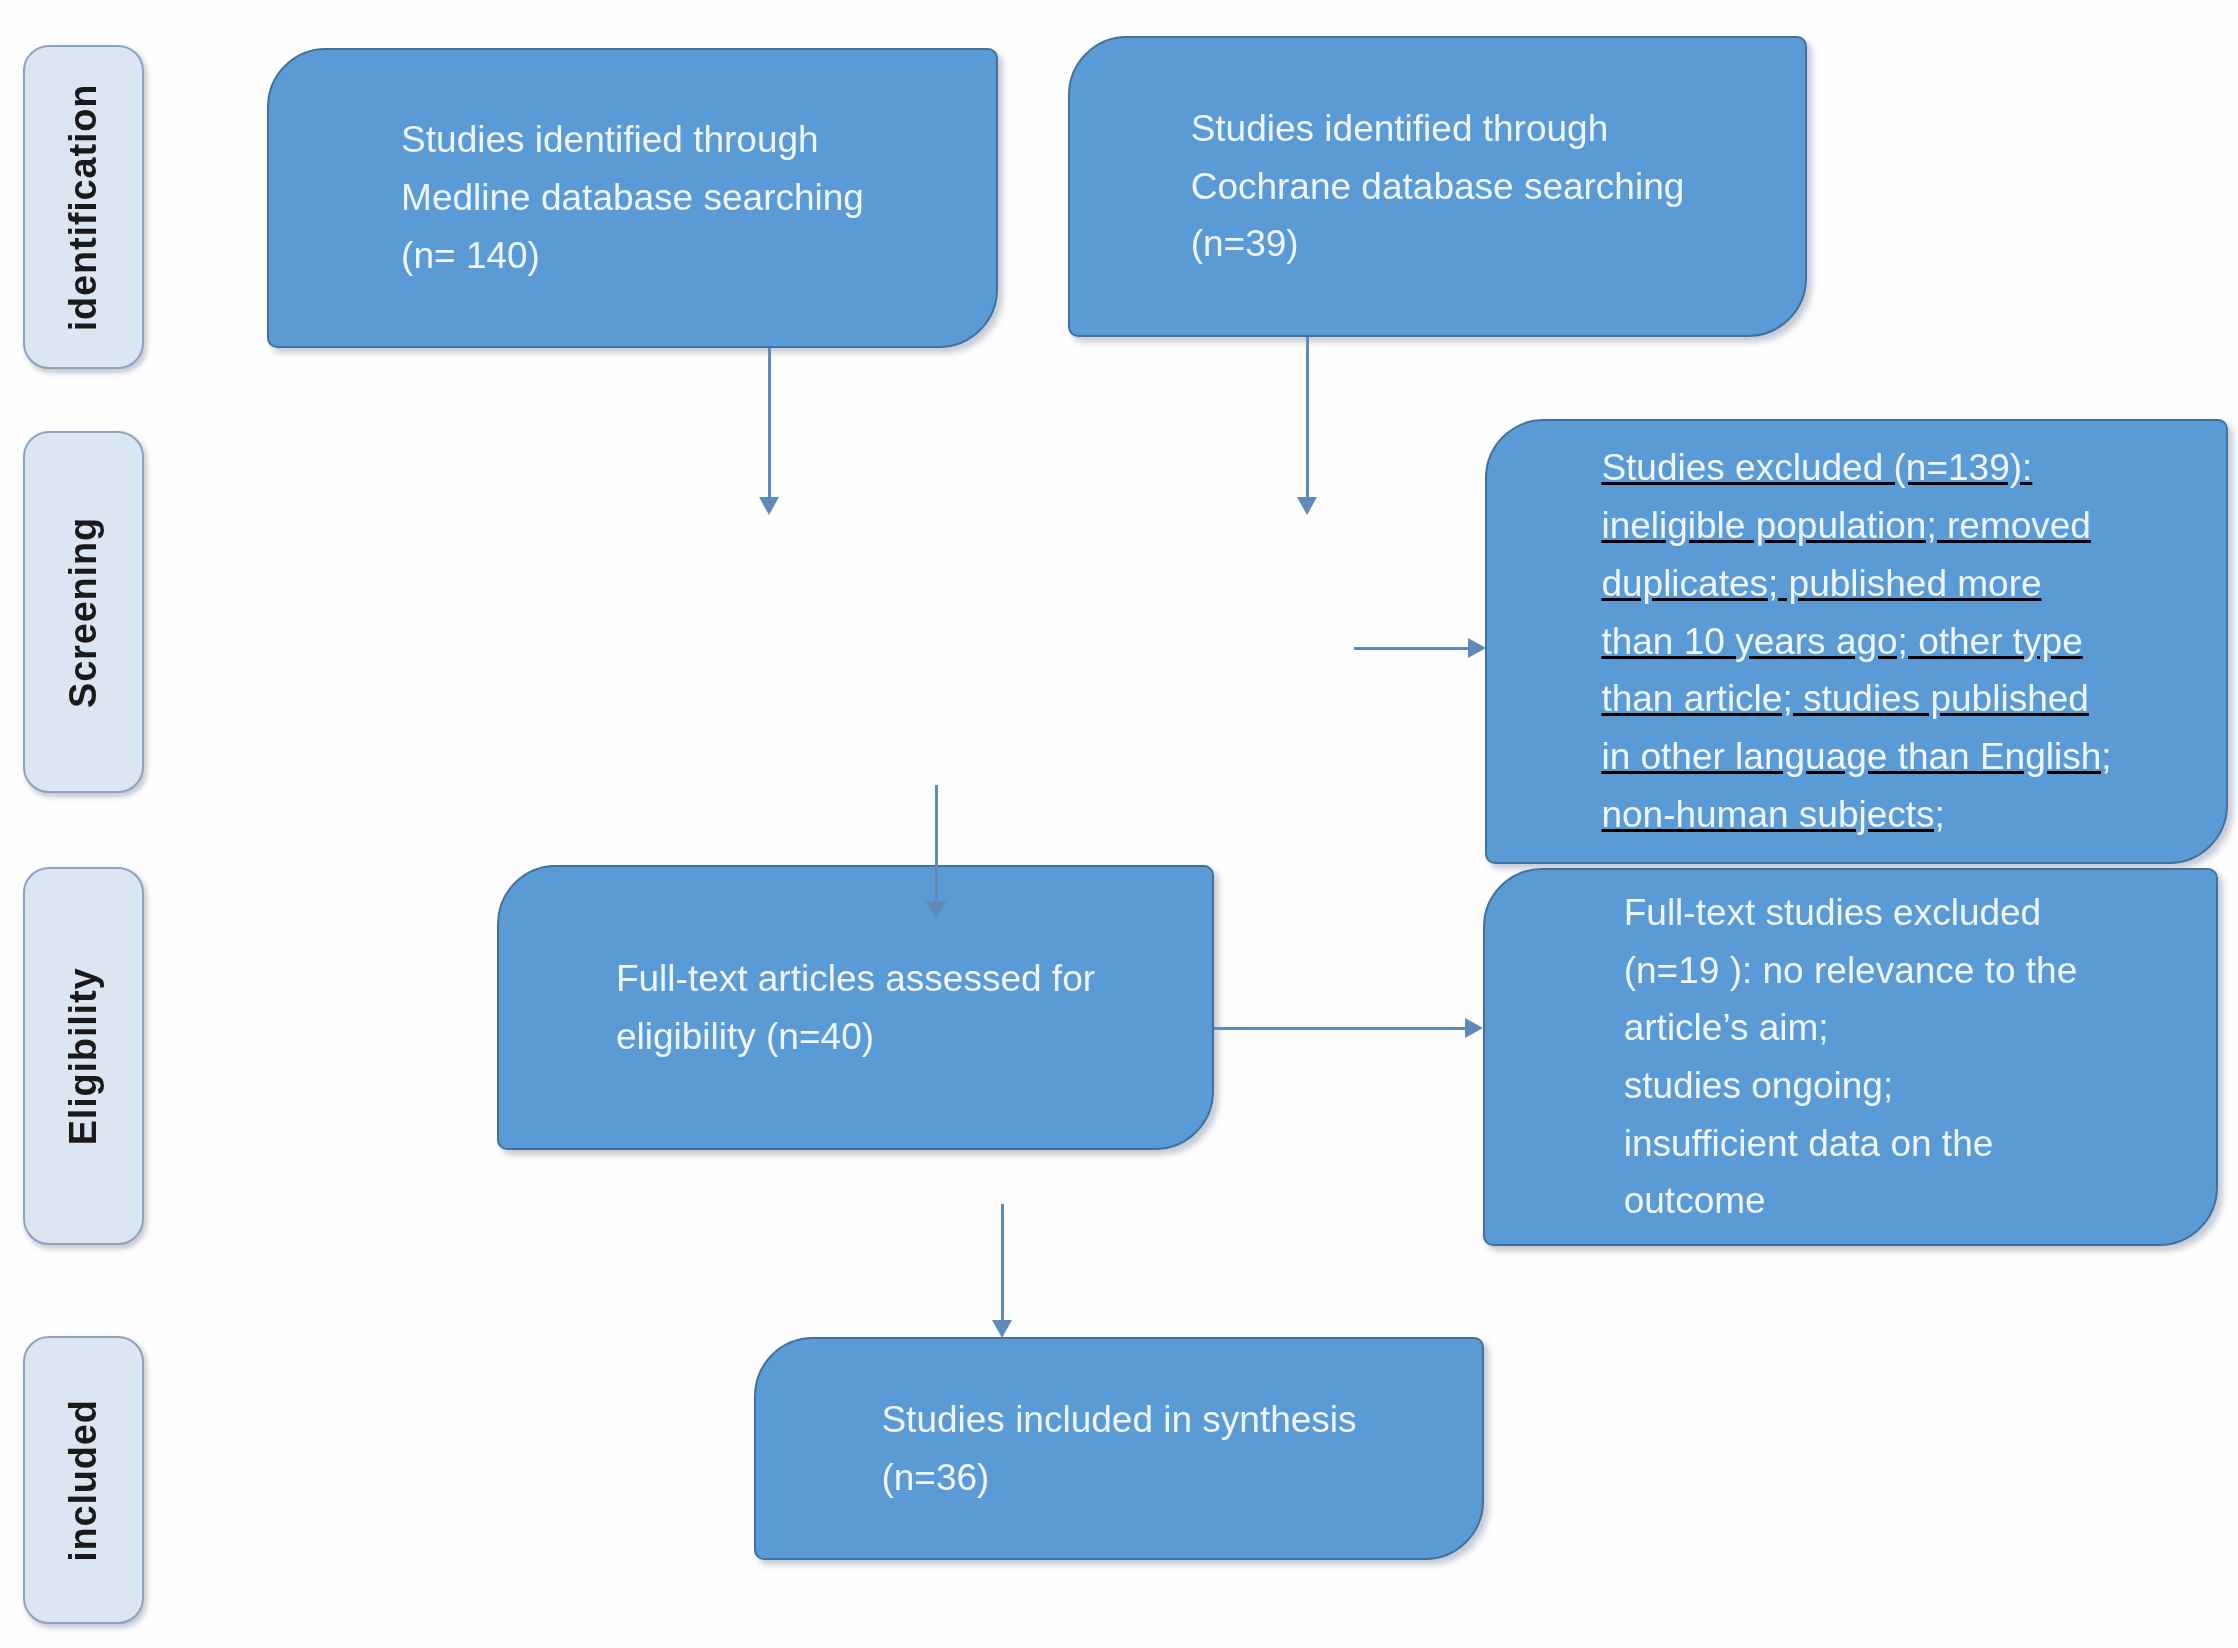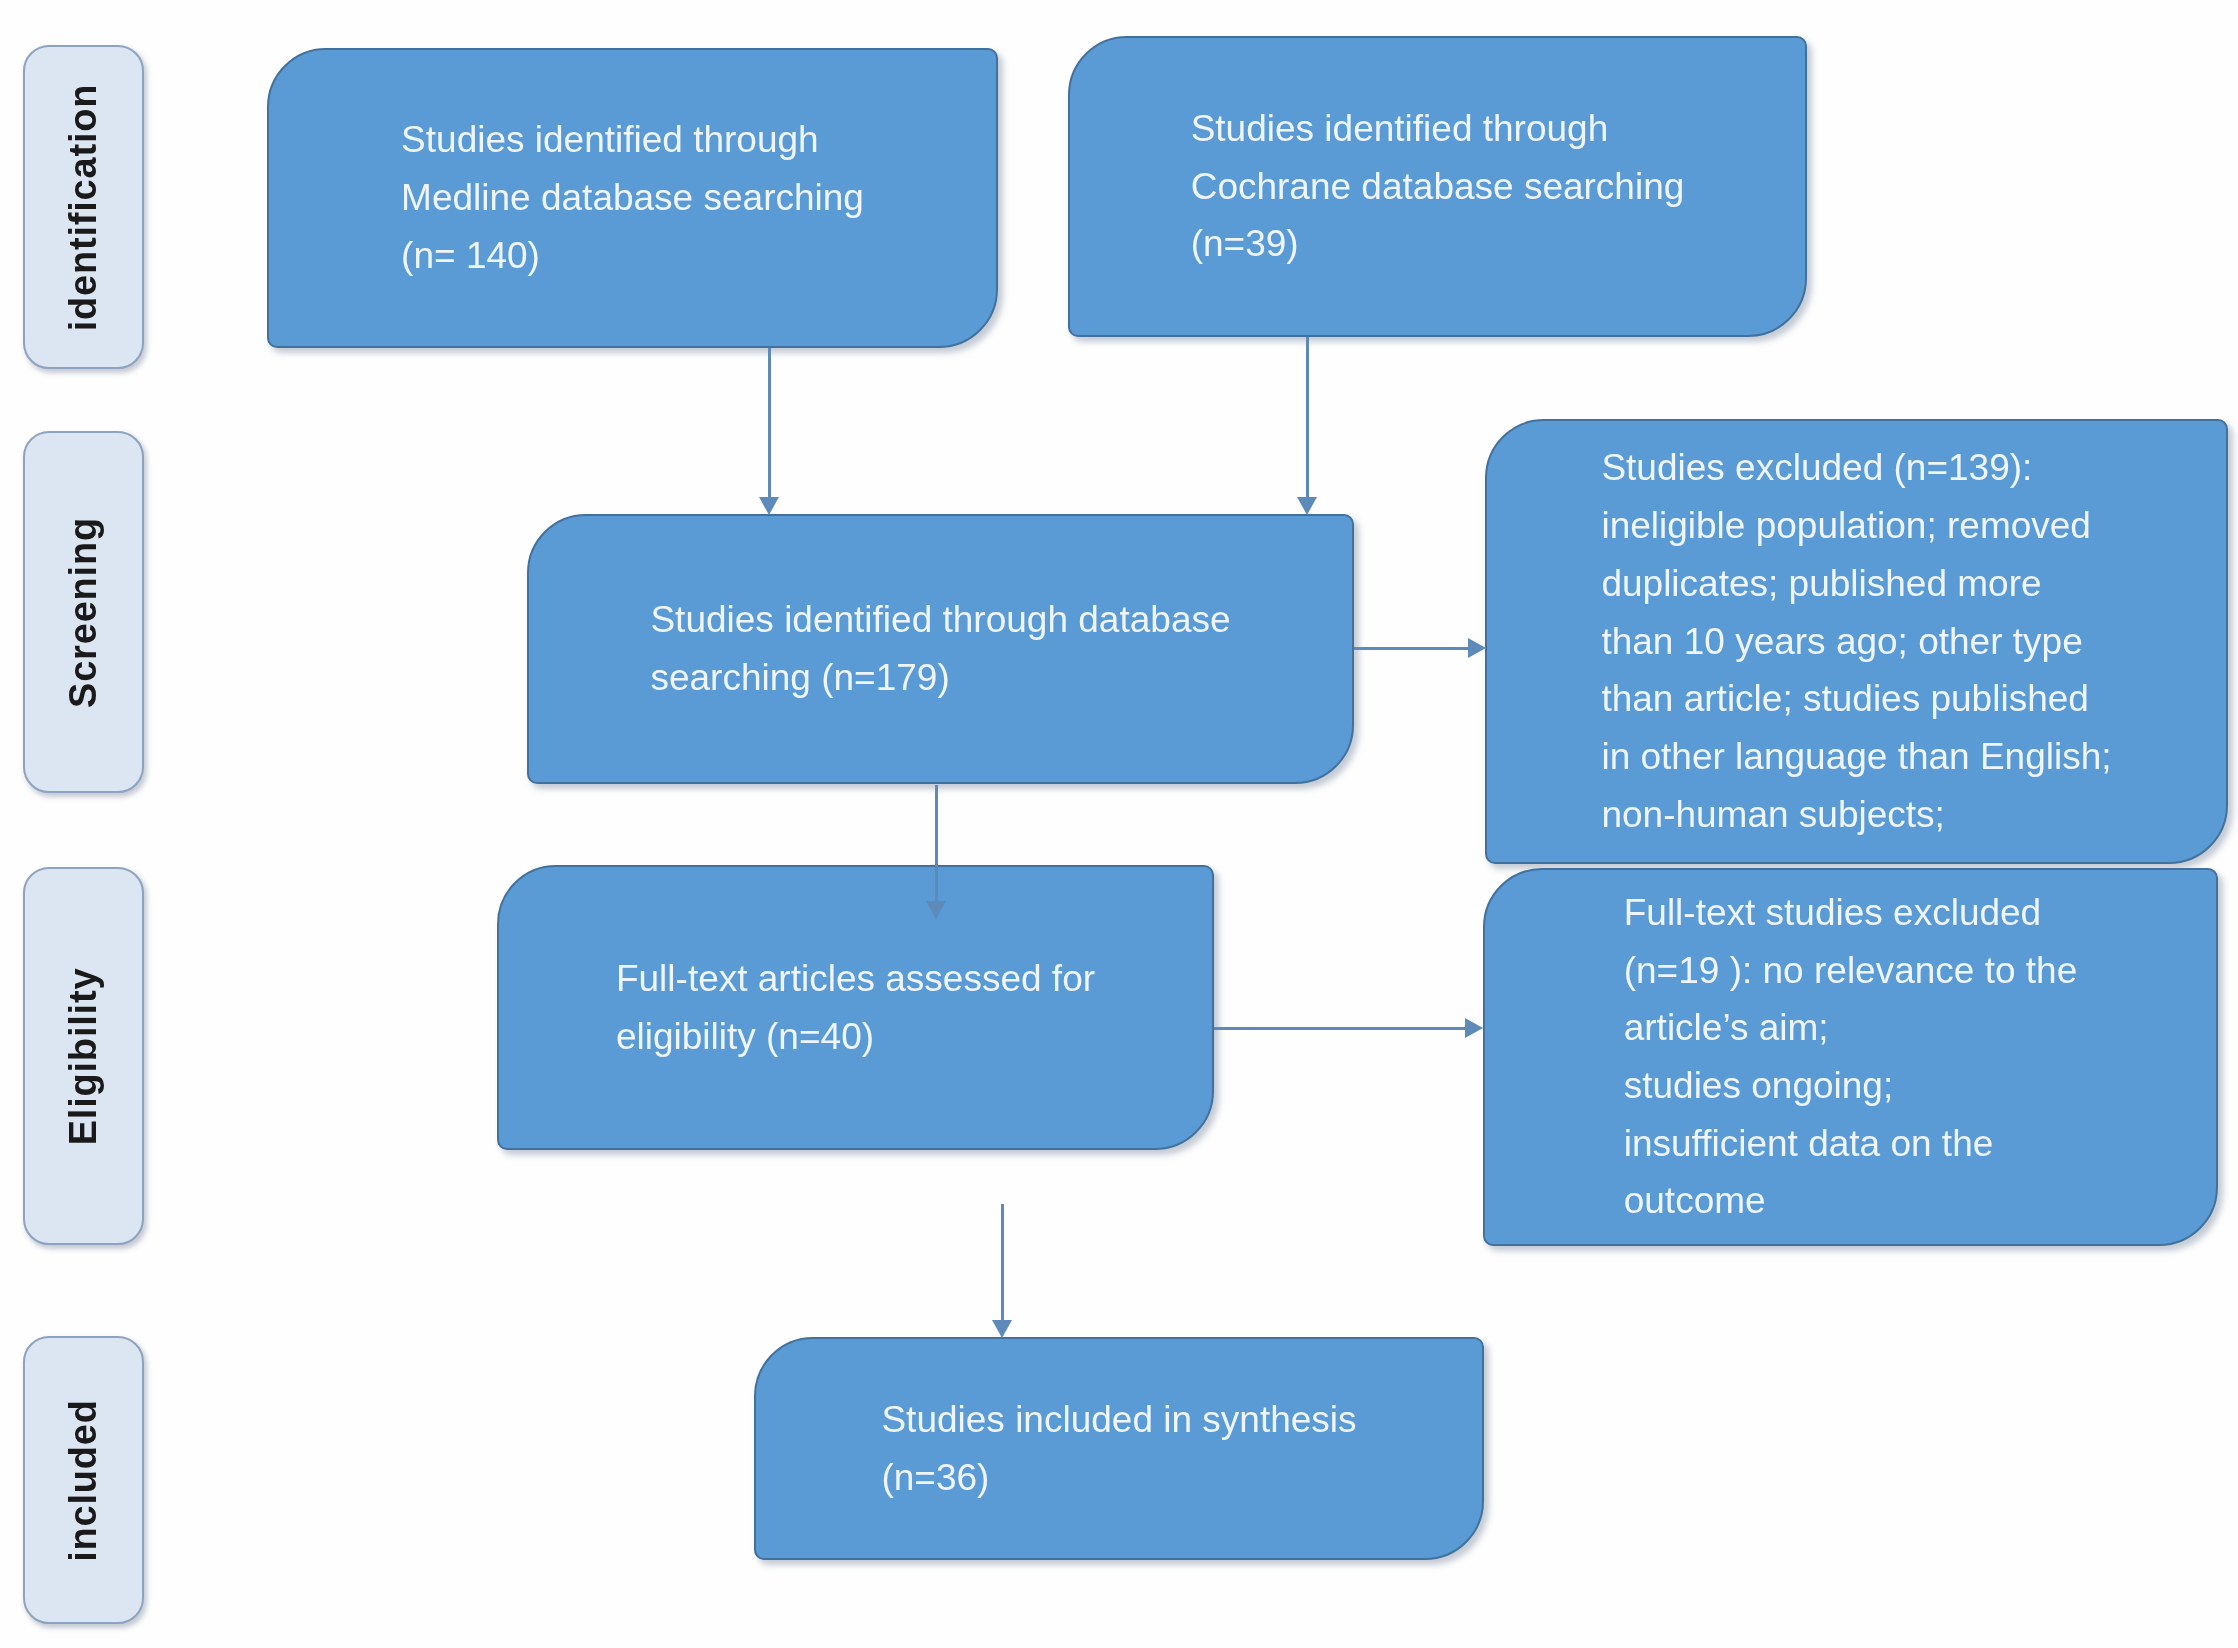--- a/index.html
+++ b/index.html
@@ -92,21 +92,21 @@
 
   
   #stage-identification { left: 23px;  top: 45px;   width: 117px; height: 320px; }
   #stage-screening      { left: 23px;  top: 431px;  width: 117px; height: 358px; }
   #stage-eligibility    { left: 23px;  top: 867px; width: 117px; height: 374px; }
   #stage-included       { left: 23px;  top: 1336px; width: 117px; height: 284px; }
 
   #box-medline            { left: 267px;  top: 48px;   width: 731px;  height: 300px; }
   #box-cochrane           { left: 1068px; top: 36px;   width: 739px;  height: 301px; }
   #box-combined           { left: 527px;  top: 514px;  width: 827px; height: 270px; }
-  #box-screening-excluded { left: 1485px; top: 419px;  width: 743px;  height: 445px; }
+  #box-screening-excluded { left: 1485px; top: 419px;  width: 743px;  height: 445px; text-decoration: underline; }
   #box-eligibility        { left: 497px;  top: 865px; width: 717px;  height: 285px; }
   #box-fulltext-excluded  { left: 1483px; top: 868px; width: 735px;  height: 378px; }
   #box-included           { left: 754px;  top: 1337px; width: 730px;  height: 223px; }
 
   #arrow-medline-down   { left: 768px;  top: 348px;  height: 150px; }
   #arrow-cochrane-down  { left: 1306px; top: 337px;  height: 161px; }
   #arrow-combined-right { left: 1354px; top: 647px;  width: 115px; }
   #arrow-combined-down  { left: 935px; top: 785px;  height: 117px; }
   #arrow-eligibility-right { left: 1214px; top: 1027px; width: 252px; }
   #arrow-eligibility-down  { left: 1001px; top: 1204px; height: 117px; }
@@ -132,24 +132,20 @@
   <div class="box" id="box-medline">
     <div class="box-text">Studies identified through
 Medline database searching
 (n= 140)</div>
   </div>
   <div class="box" id="box-cochrane">
     <div class="box-text">Studies identified through
 Cochrane database searching
 (n=39)</div>
   </div>
-  <div class="box" id="box-combined">
-    <div class="box-text">Studies identified through database
-searching (n=179)</div>
-  </div>
   <div class="box" id="box-screening-excluded">
     <div class="box-text">Studies excluded (n=139):
 ineligible population; removed
 duplicates; published more
 than 10 years ago; other type
 than article; studies published
 in other language than English;
 non-human subjects;</div>
   </div>
   <div class="box" id="box-eligibility">

